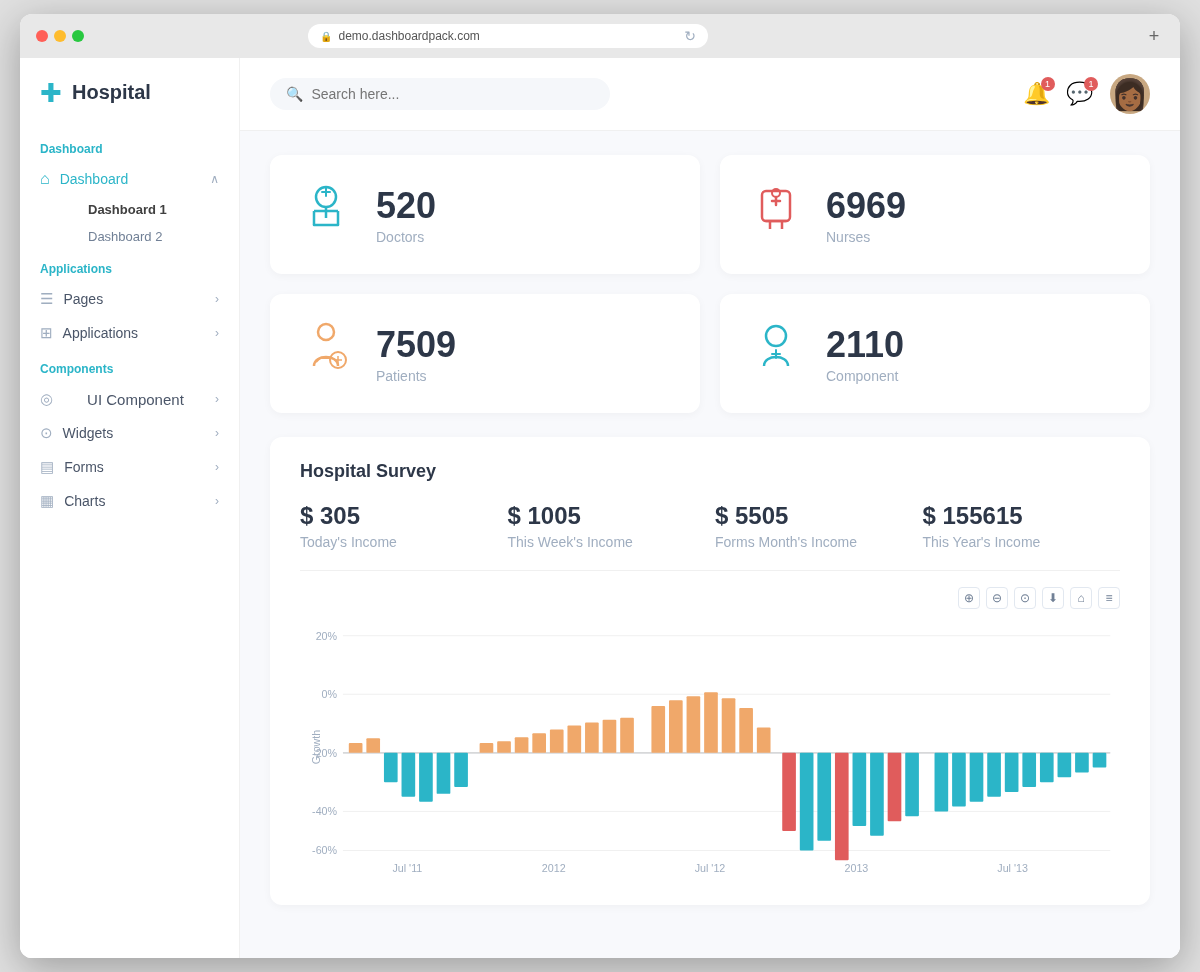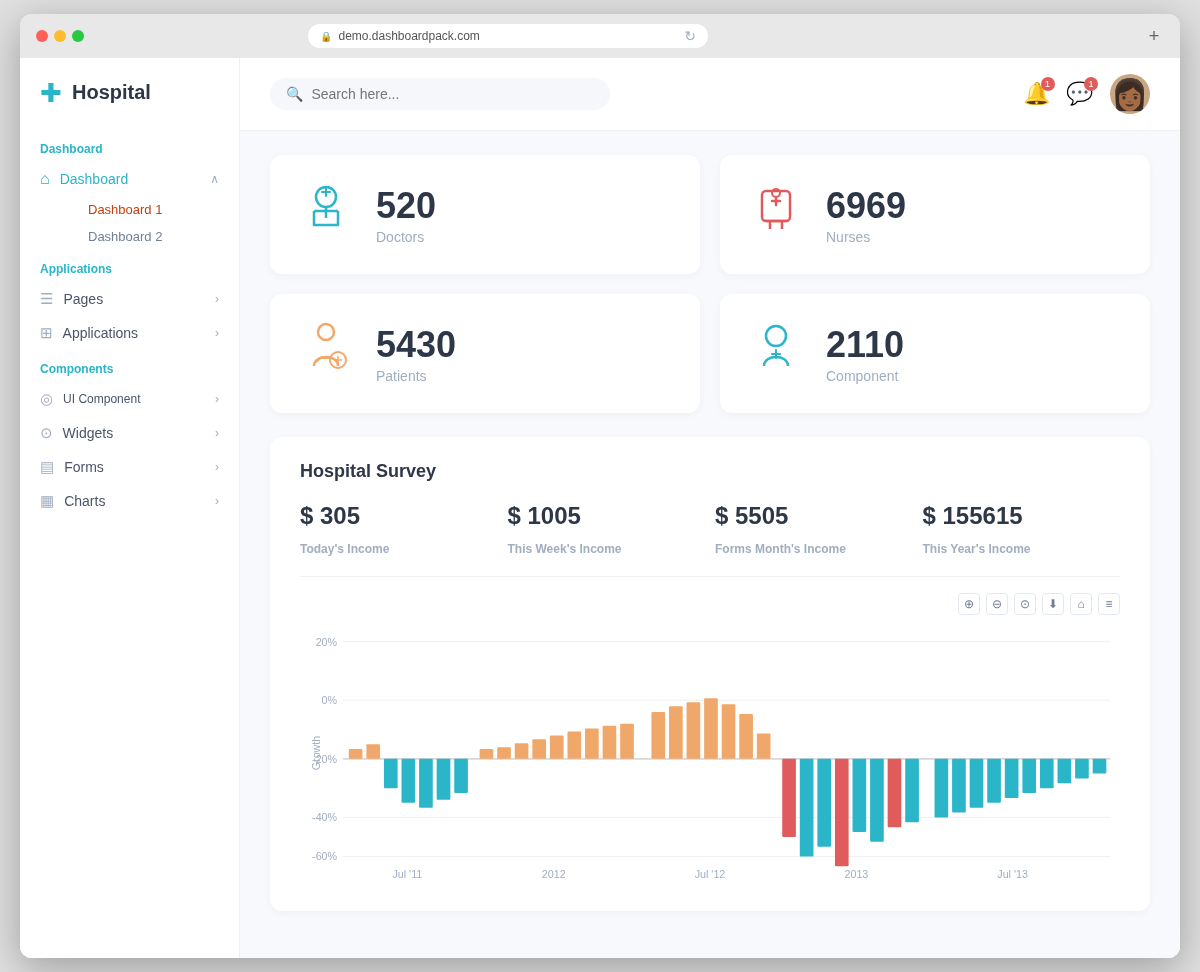--- a/index.html
+++ b/index.html
@@ -23,21 +23,21 @@
     
     .sidebar { width: 220px; background: white; padding: 20px 0; border-right: 1px solid #f0f0f0; flex-shrink: 0; }
     .logo { display: flex; align-items: center; gap: 4px; padding: 0 20px 24px; }
     .logo-text { font-size: 20px; font-weight: 700; color: #2d3748; }
     .sidebar-section-label { font-size: 12px; font-weight: 700; color: #2bb5c8; padding: 12px 20px 6px; text-transform: none; }
     .sidebar-item { display: flex; align-items: center; padding: 8px 20px; cursor: pointer; font-size: 14px; color: #4a5568; gap: 10px; position: relative; }
     .sidebar-item.active { color: #2bb5c8; }
     .sidebar-item .chevron { margin-left: auto; font-size: 12px; color: #a0aec0; }
     .sidebar-sub { padding-left: 48px; }
     .sidebar-sub-item { padding: 6px 20px; font-size: 13px; color: #718096; cursor: pointer; }
-    .sidebar-sub-item.active { color: #c2410c; }
+    .sidebar-sub-item.active { color: #404040; font-weight: bold; }
 
     
     .main { flex: 1; background: #f8f9fc; overflow: auto; }
 
     
     .header { background: white; padding: 16px 30px; display: flex; align-items: center; gap: 20px; border-bottom: 1px solid #f0f0f0; }
     .search-box { flex: 1; max-width: 340px; background: #f5f7fa; border-radius: 24px; display: flex; align-items: center; padding: 8px 16px; gap: 8px; }
     .search-icon { color: #a0aec0; font-size: 14px; }
     .search-input { border: none; background: transparent; outline: none; font-size: 14px; color: #718096; width: 100%; }
     .header-actions { margin-left: auto; display: flex; align-items: center; gap: 16px; }
@@ -53,21 +53,21 @@
     .stat-card { background: white; border-radius: 12px; padding: 28px 30px; display: flex; align-items: center; gap: 24px; box-shadow: 0 2px 8px rgba(0,0,0,0.04); }
     .stat-icon-wrap { font-size: 48px; }
     .stat-info .number { font-size: 36px; font-weight: 700; color: #2d3748; }
     .stat-info .label { font-size: 14px; color: #a0aec0; margin-top: 2px; }
 
     
     .survey-section { background: white; border-radius: 12px; padding: 24px 30px; box-shadow: 0 2px 8px rgba(0,0,0,0.04); }
     .survey-title { font-size: 18px; font-weight: 600; color: #2d3748; margin-bottom: 20px; }
     .income-grid { display: grid; grid-template-columns: repeat(4, 1fr); gap: 10px; margin-bottom: 16px; border-bottom: 1px solid #f0f0f0; padding-bottom: 20px; }
     .income-item .amount { font-size: 24px; font-weight: 700; color: #2d3748; }
-    .income-item .period { font-size: 12px; color: #a0aec0; margin-top: 12px; font-weight: bold; }
+    .income-item .period { font-size: 14px; color: #a0aec0; margin-top: 4px; }
 
     
     .chart-toolbar { display: flex; justify-content: flex-end; gap: 6px; margin-bottom: 8px; }
     .chart-tool { width: 22px; height: 22px; display: flex; align-items: center; justify-content: center; border: 1px solid #e2e8f0; border-radius: 4px; cursor: pointer; font-size: 12px; color: #718096; }
 
     
     .chart-svg-wrap { margin-left: 0; position: relative; }
 
     
     .cross-icon { display: inline-block; position: relative; width: 28px; height: 28px; }
@@ -118,21 +118,21 @@
       </div>
       <div class="sidebar-item">
         <span style="font-size:15px;color:#a0aec0;">⊞</span>
         <span style="font-size:14px;color:#4a5568;">Applications</span>
         <span class="chevron">›</span>
       </div>
 
       <div class="sidebar-section-label">Components</div>
       <div class="sidebar-item">
         <span style="font-size:15px;color:#a0aec0;">◎</span>
-        <span style="font-size:12px;color:#4a5568;">UI Component</span>
+        <span style="font-size:15px;color:#4a5568;margin-left:24px;">UI Component</span>
         <span class="chevron">›</span>
       </div>
       <div class="sidebar-item">
         <span style="font-size:15px;color:#a0aec0;">⊙</span>
         <span style="font-size:14px;color:#4a5568;">Widgets</span>
         <span class="chevron">›</span>
       </div>
       <div class="sidebar-item">
         <span style="font-size:15px;color:#a0aec0;">▤</span>
         <span style="font-size:14px;color:#4a5568;">Forms</span>
@@ -214,21 +214,21 @@
                 <circle cx="26" cy="10" r="8" stroke="#f0a86a" stroke-width="2.5" fill="none"></circle>
                 <path d="M14 44 C14 32 38 32 38 44" stroke="#f0a86a" stroke-width="2.5" fill="none"></path>
                 <circle cx="38" cy="38" r="8" stroke="#f0a86a" stroke-width="2" fill="none"></circle>
                 <line x1="34" y1="38" x2="42" y2="38" stroke="#f0a86a" stroke-width="1.5"></line>
                 <line x1="38" y1="34" x2="38" y2="42" stroke="#f0a86a" stroke-width="1.5"></line>
                 <line x1="22" y1="36" x2="32" y2="36" stroke="#f0a86a" stroke-width="2" stroke-linecap="round"></line>
                 <line x1="16" y1="40" x2="20" y2="36" stroke="#f0a86a" stroke-width="2"></line>
               </svg>
             </div>
             <div class="stat-info">
-              <div class="number">5430</div>
+              <div class="number">7509</div>
               <div class="label">Patients</div>
             </div>
           </div>
 
           <div class="stat-card">
             <div class="stat-icon-wrap">
               <svg width="52" height="52" viewBox="0 0 52 52" fill="none">
                 <circle cx="26" cy="14" r="10" stroke="#2bb5c8" stroke-width="2.5" fill="none"></circle>
                 <path d="M14 44 C14 32 38 32 38 44" stroke="#2bb5c8" stroke-width="2.5" fill="none"></path>
                 <line x1="22" y1="32" x2="30" y2="32" stroke="#2bb5c8" stroke-width="2" stroke-linecap="round"></line>

